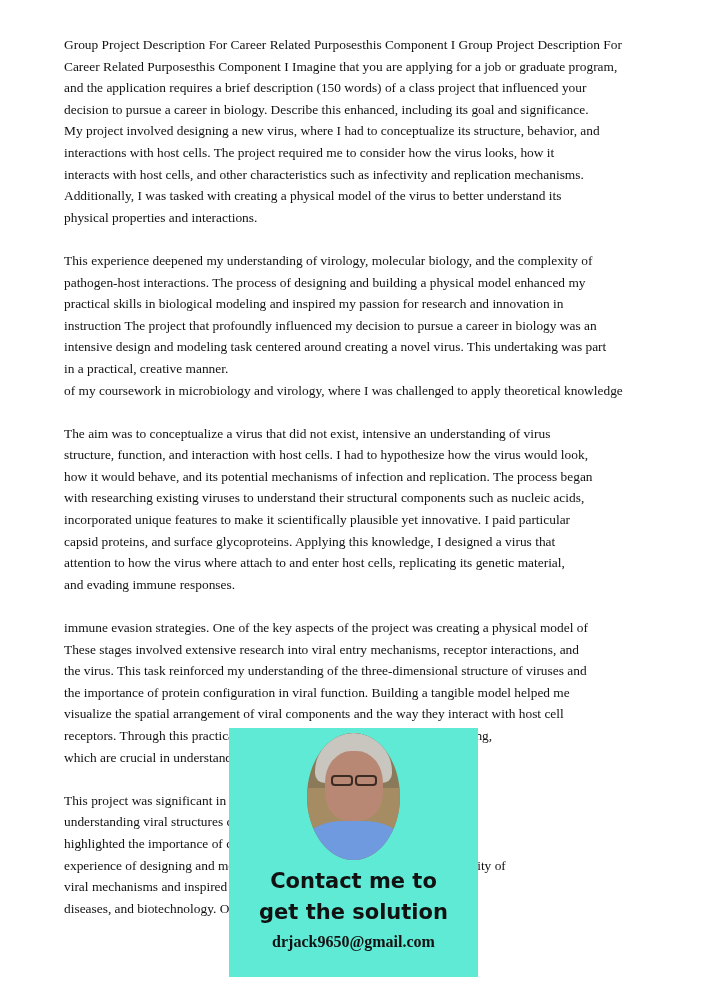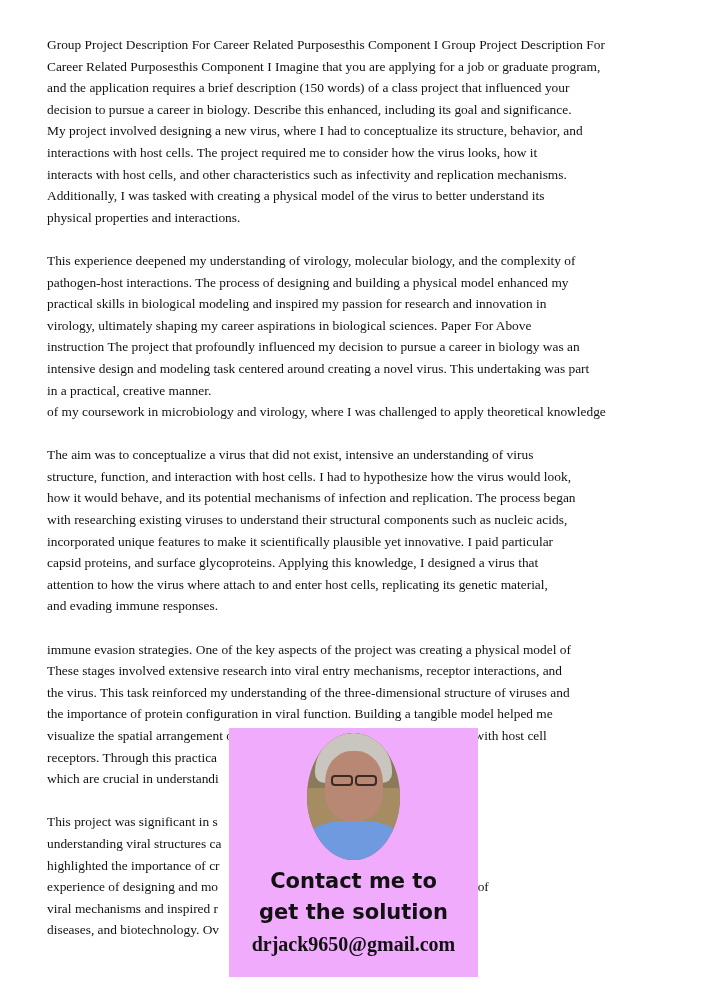--- a/index.html
+++ b/index.html
@@ -1,33 +1,33 @@
 <!DOCTYPE html>
 <html><head>
 <meta charset="utf-8">
 <style>
   html, body { margin:0; padding:0; background:#ffffff; }
   body { width:708px; height:1000px; position:relative; overflow:hidden; }
-  .page { position:absolute; left:47px; top:34px; width:620px;
+  .page { position:absolute; left:64px; top:34px; width:620px;
     font-family:"Liberation Serif", serif; font-size:13.4px; line-height:21.6px; color:#111; }
   .line { white-space:nowrap; height:21.6px; }
   .gap { height:21.6px; }
-  .ad { position:absolute; left:229px; top:728px; width:249px; height:249px; background:#f0abfc; }
+  .ad { position:absolute; left:229px; top:728px; width:249px; height:249px; background:#5eead4; }
   .photo { position:absolute; left:78px; top:5px; width:93px; height:127px; border-radius:50%;
     overflow:hidden; background:#8a7a5a; }
   .hair { position:absolute; left:8px; top:0; width:77px; height:50px; border-radius:40px 40px 10px 10px; background:#c9c6c0; }
   .face { position:absolute; left:18px; top:18px; width:58px; height:70px; border-radius:45% 45% 40% 40%; background:#b88874; }
   .glasses { position:absolute; left:20px; top:42px; width:54px; height:12px; }
   .glasses span { position:absolute; top:0; width:22px; height:11px; border:2px solid #3a2a22; border-radius:4px; box-sizing:border-box; }
   .shirt { position:absolute; left:0; top:88px; width:93px; height:45px; background:#6f9ae0; border-radius:40% 40% 0 0; }
   .wall { position:absolute; left:0; top:55px; width:93px; height:40px; background:#a58c62; }
   .ad-title { position:absolute; left:0; width:249px; text-align:center;
     font-family:"DejaVu Sans", sans-serif; font-weight:bold; font-size:21px; color:#111; line-height:30px; }
   .ad-email { position:absolute; left:0; top:205px; width:249px; text-align:center;
-    font-family:"Liberation Serif", serif; font-weight:bold; font-size:20px; color:#111; }
+    font-family:"Liberation Serif", serif; font-weight:bold; font-size:16px; color:#111; }
 </style>
 </head>
 <body>
 
 <div class="page">
   <div>
     <div class="line">Group Project Description For Career Related Purposesthis Component I Group Project Description For</div>
     <div class="line">Career Related Purposesthis Component I Imagine that you are applying for a job or graduate program,</div>
     <div class="line">and the application requires a brief description (150 words) of a class project that influenced your</div>
     <div class="line">decision to pursue a career in biology. Describe this enhanced, including its goal and significance.</div>
@@ -35,21 +35,20 @@
     <div class="line">interactions with host cells. The project required me to consider how the virus looks, how it</div>
     <div class="line">interacts with host cells, and other characteristics such as infectivity and replication mechanisms.</div>
     <div class="line">Additionally, I was tasked with creating a physical model of the virus to better understand its</div>
     <div class="line">physical properties and interactions.</div>
   </div>
   <div class="gap"></div>
   <div>
     <div class="line">This experience deepened my understanding of virology, molecular biology, and the complexity of</div>
     <div class="line">pathogen-host interactions. The process of designing and building a physical model enhanced my</div>
     <div class="line">practical skills in biological modeling and inspired my passion for research and innovation in</div>
-    <div class="line">virology, ultimately shaping my career aspirations in biological sciences. Paper For Above</div>
     <div class="line">instruction The project that profoundly influenced my decision to pursue a career in biology was an</div>
     <div class="line">intensive design and modeling task centered around creating a novel virus. This undertaking was part</div>
     <div class="line">in a practical, creative manner.</div>
     <div class="line">of my coursework in microbiology and virology, where I was challenged to apply theoretical knowledge</div>
   </div>
   <div class="gap"></div>
   <div>
     <div class="line">The aim was to conceptualize a virus that did not exist, intensive an understanding of virus</div>
     <div class="line">structure, function, and interaction with host cells. I had to hypothesize how the virus would look,</div>
     <div class="line">how it would behave, and its potential mechanisms of infection and replication. The process began</div>

